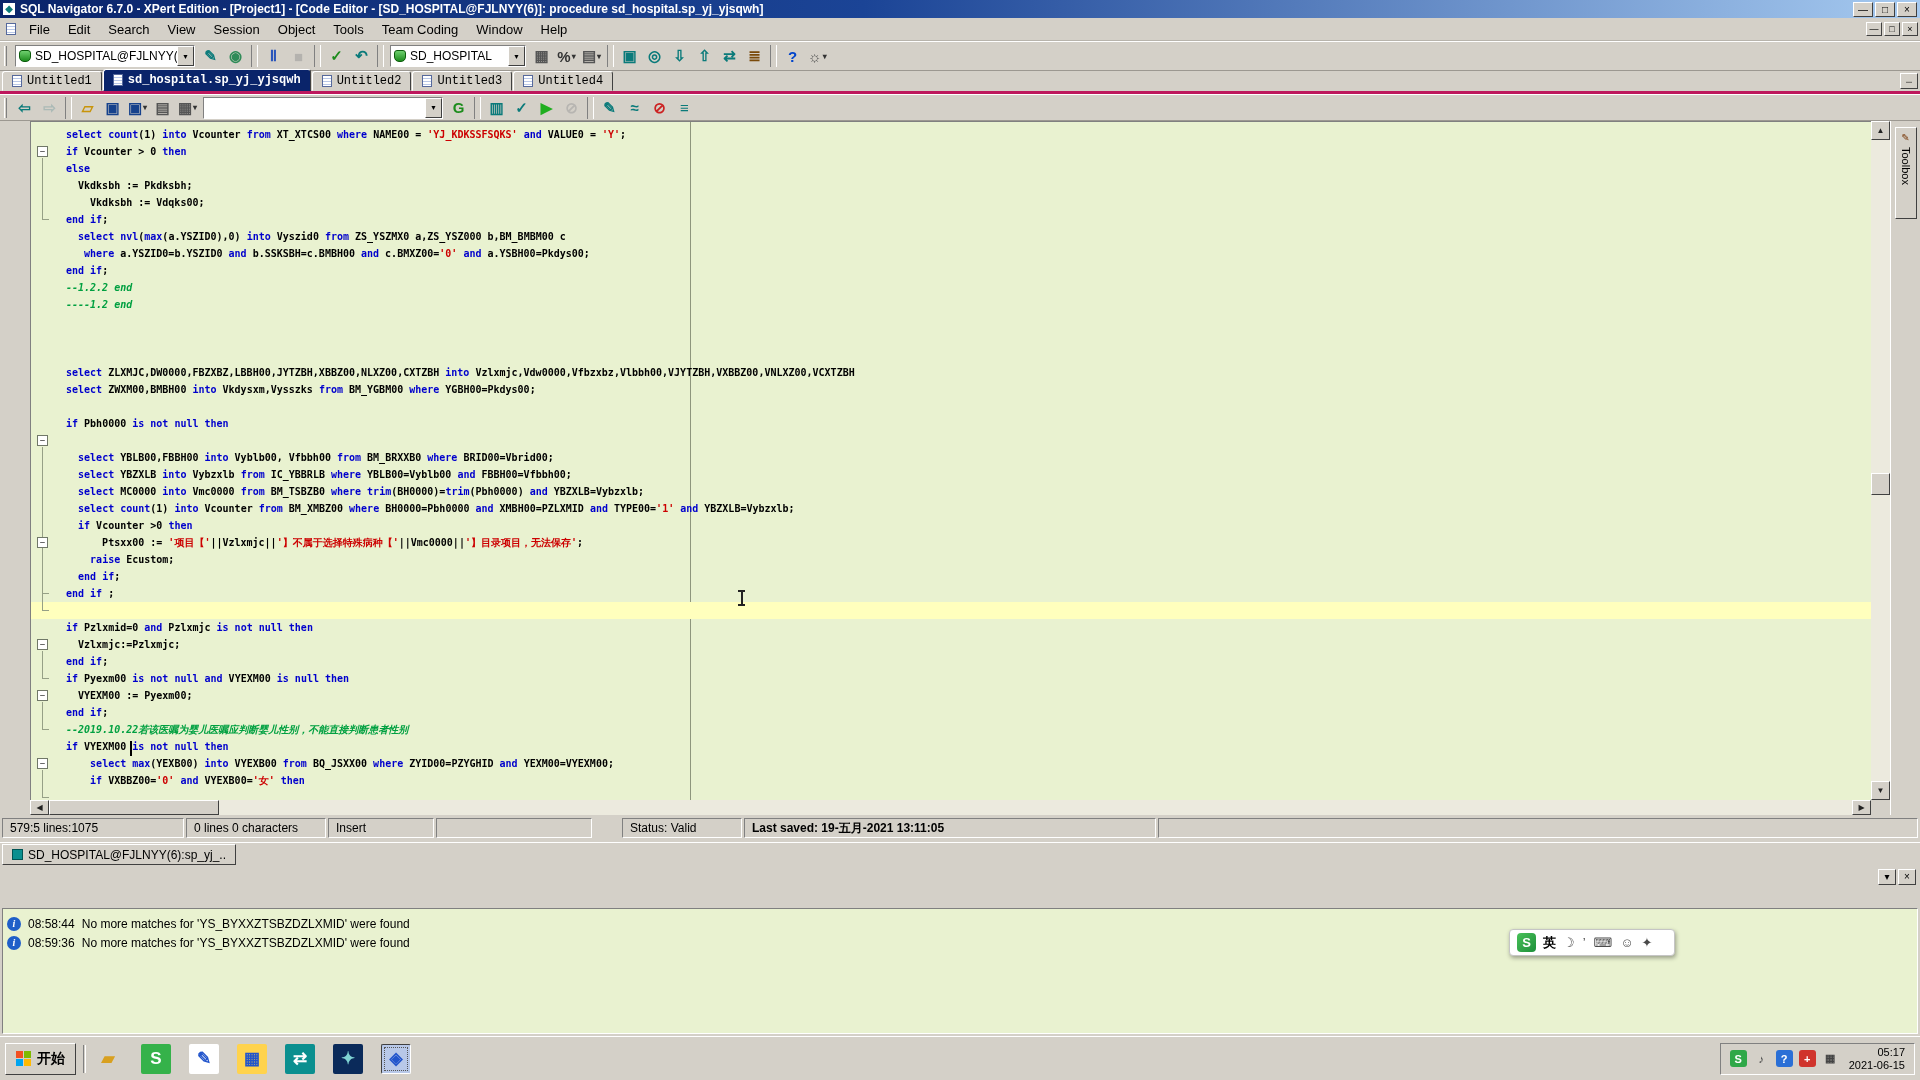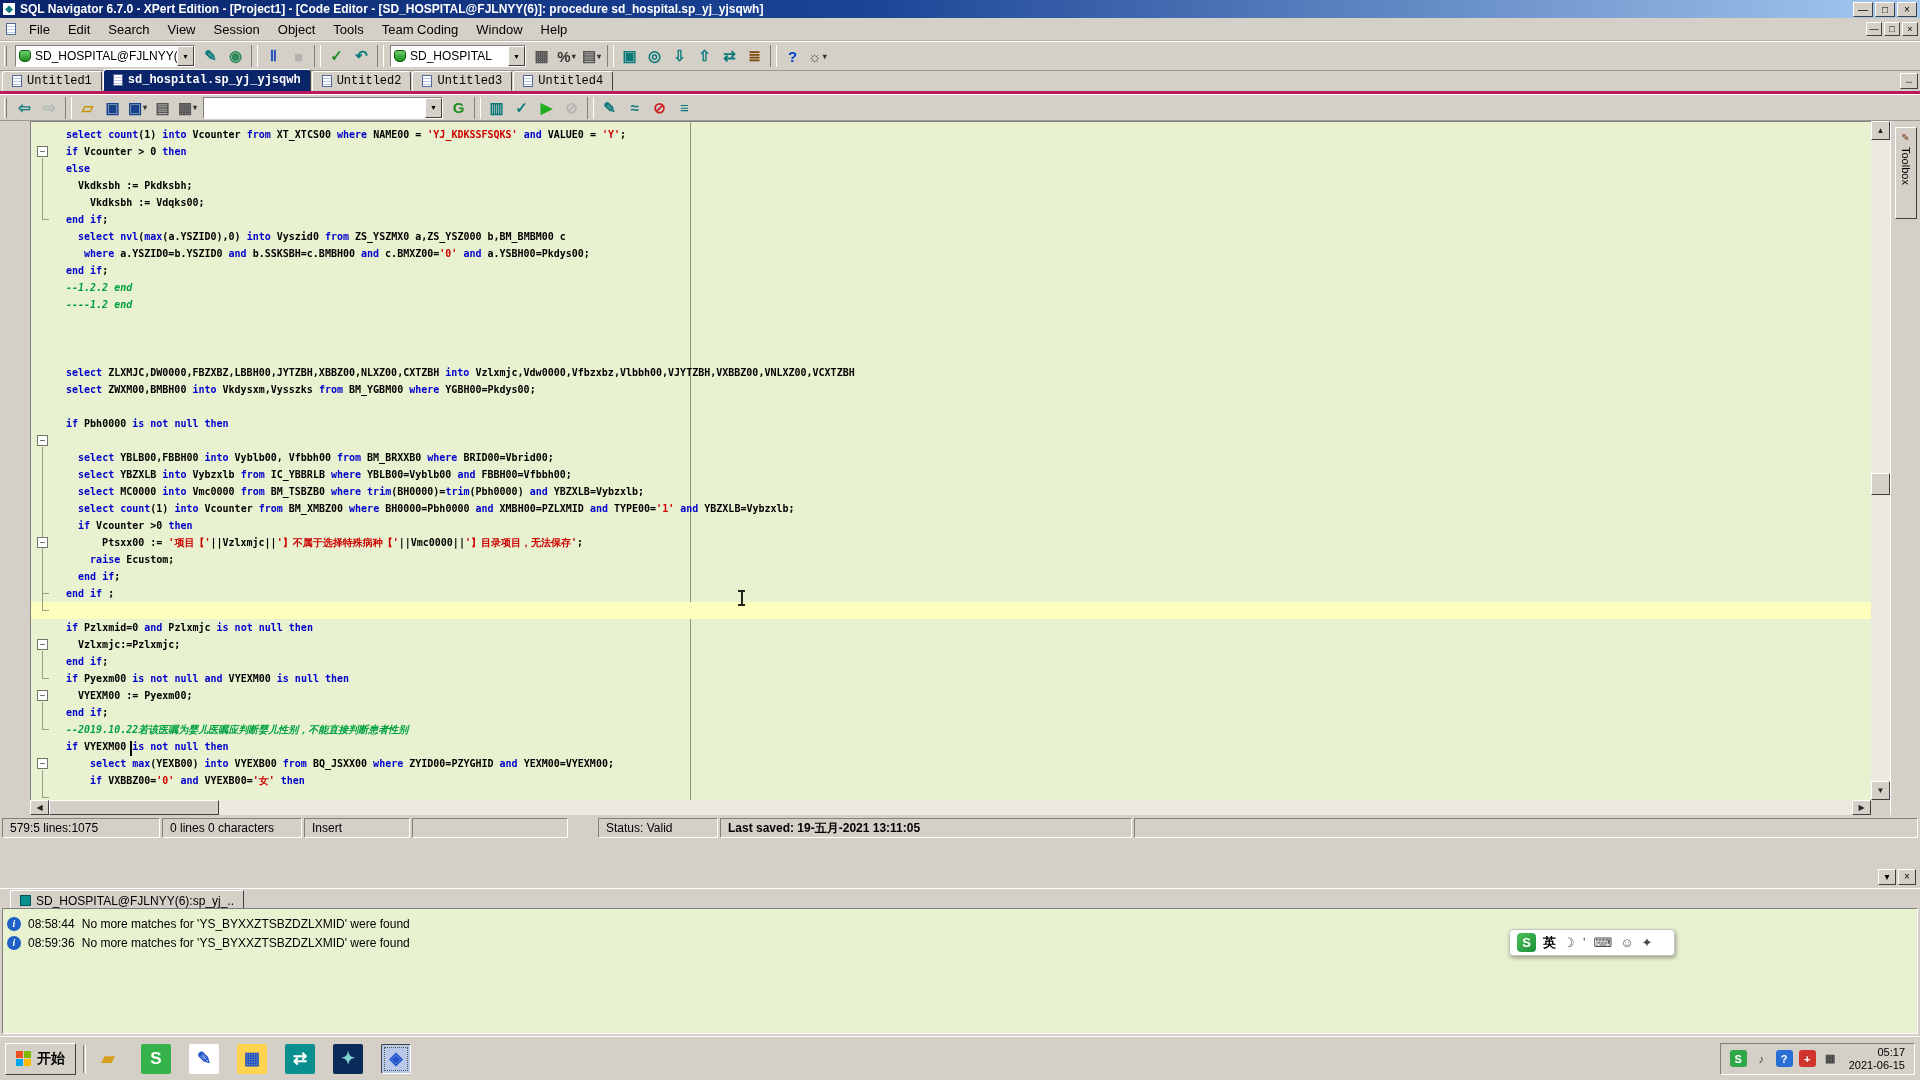--- a/index.html
+++ b/index.html
@@ -100,22 +100,22 @@
 
   
   .statusbar { position:absolute; left:0; top:816px; width:100%; height:24px;
     display:flex; gap:2px; padding:2px 2px; }
   .scell { border:1px solid; border-color:#808080 #fff #fff #808080; font-size:12px;
     display:flex; align-items:center; padding:0 7px; white-space:nowrap; overflow:hidden; flex:0 0 auto; }
   .scell.bold { font-weight:bold; }
   .scell.fill { flex:1; }
 
   
-  .wintabbar { position:absolute; left:0; top:842px; width:100%; height:24px; padding:1px 10px;
-    border-top:1px solid #fff;margin-top:46px; }
+  .wintabbar { position:absolute; left:0; top:842px; width:100%; height:24px; padding:1px 2px;
+    border-top:1px solid #fff; }
   .wintab { display:inline-flex; align-items:center; gap:5px; height:21px; max-width:250px; padding:0 9px;
     font-size:12px; background:#d4d0c8; border:1px solid; border-color:#fff #404040 #404040 #fff;
     white-space:nowrap; overflow:hidden; }
   .wintab .wicon { width:11px; height:11px; background:#0a8f8f; border:1px solid #055; flex:0 0 auto; }
 
   
   .splitbar { position:absolute; left:0; top:866px; width:100%; height:20px; }
   .split-btns { position:absolute; right:4px; top:3px; display:flex; gap:2px; }
   .outtabs { position:absolute; left:0; top:886px; width:100%; height:22px; display:flex;
     align-items:flex-end; padding:0 4px; border-bottom:1px solid #808080; }
@@ -372,21 +372,21 @@
   <div class="scorner"></div>
 
   <div class="toolstrip">
     <div class="toolbox-tab">
       <span class="ticon">✎</span>
       <span class="vtext">Toolbox</span>
     </div>
   </div>
 
   <div class="statusbar">
-    <span class="scell" style="width:158px;">579:5 lines:1075</span>
+    <span class="scell" style="width:182px;">579:5 lines:1075</span>
     <span class="scell" style="width:140px;">0 lines 0 characters</span>
     <span class="scell" style="width:106px;text-align:right;">Insert</span>
     <span class="scell" style="width:156px;"></span>
     <span class="scell" style="width:120px;margin-left:28px;">Status: Valid</span>
     <span class="scell bold" style="width:412px;">Last saved: 19-五月-2021 13:11:05</span>
     <span class="scell fill"></span>
   </div>
 
   <div class="wintabbar">
     <span class="wintab">

